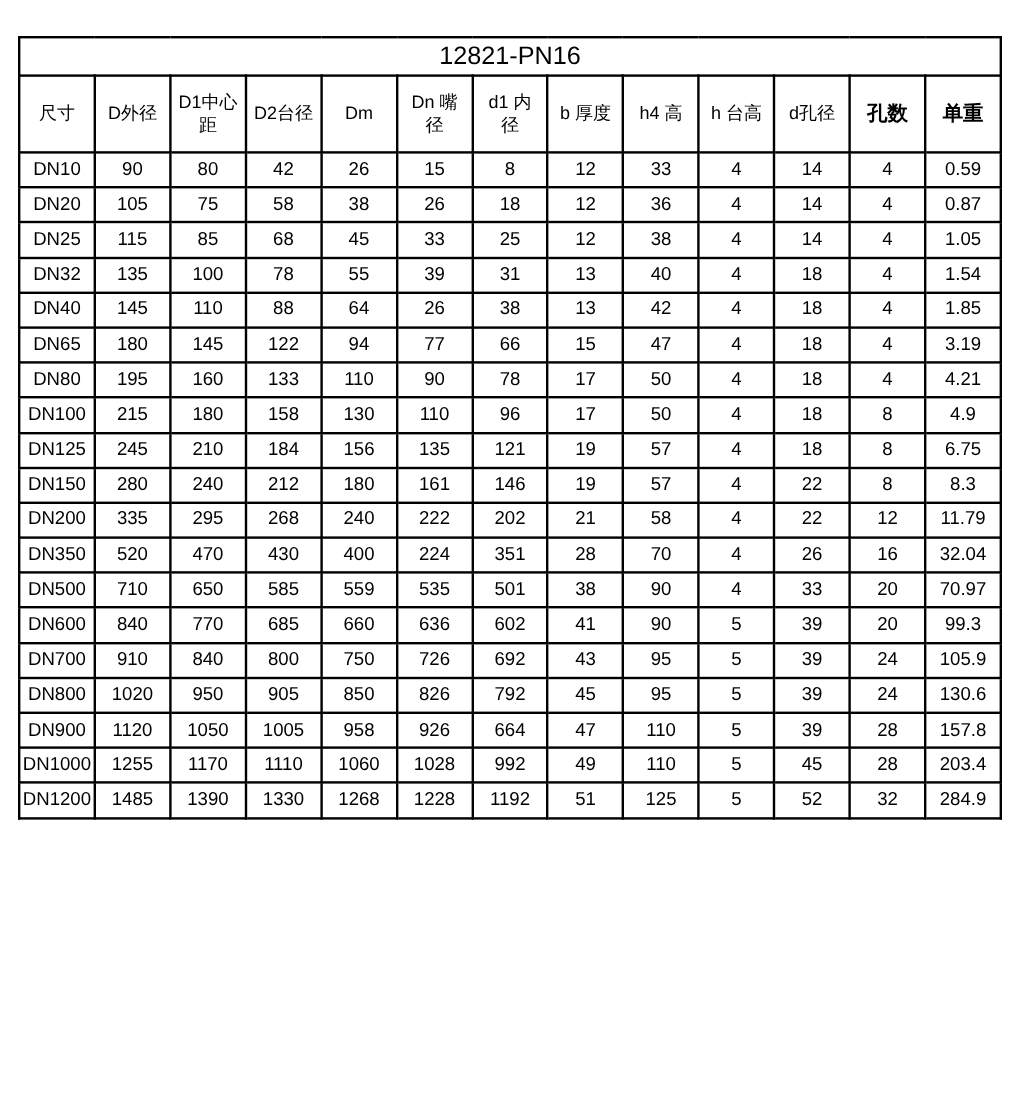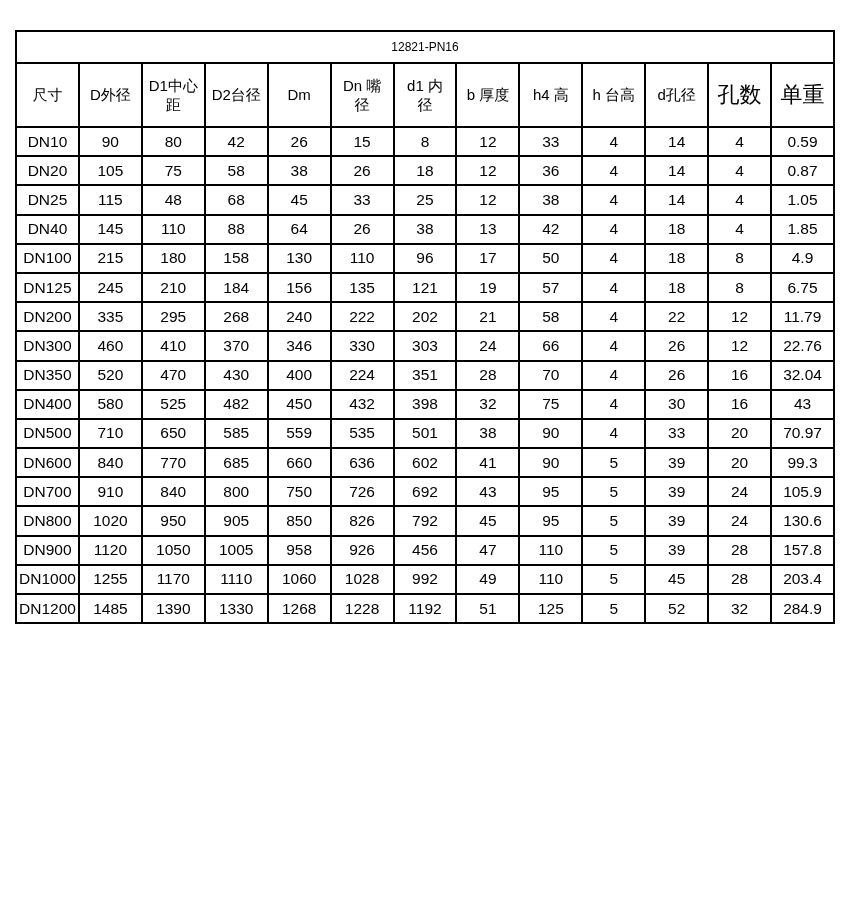--- a/index.html
+++ b/index.html
@@ -29,33 +29,33 @@
   table.spec-table td,
   table.spec-table th {
     border: 2px solid #000000;
     text-align: center;
     vertical-align: middle;
     padding: 0;
     overflow: hidden;
   }
   .title-cell {
     height: 30px;
-    font-size: 12px;
+    font-size: 21px;
     font-weight: 400;
   }
   th.header-cell {
     height: 62px;
     font-size: 15px;
     font-weight: 400;
     white-space: pre-line;
     line-height: 1.3;
   }
   th.header-cell.bold {
-    font-weight: 400;
-    font-size: 22px;
+    font-weight: 700;
+    font-size: 17px;
   }
   td.data-cell {
     height: 27.2px;
     font-size: 15.5px;
     font-weight: 400;
     white-space: nowrap;
   }
 </style>
 </head>
 <body>
@@ -112,46 +112,91 @@
           <td class="data-cell">12</td>
           <td class="data-cell">36</td>
           <td class="data-cell">4</td>
           <td class="data-cell">14</td>
           <td class="data-cell">4</td>
           <td class="data-cell">0.87</td>
         </tr>
         <tr>
           <td class="data-cell">DN25</td>
           <td class="data-cell">115</td>
-          <td class="data-cell">48</td>
+          <td class="data-cell">85</td>
           <td class="data-cell">68</td>
           <td class="data-cell">45</td>
           <td class="data-cell">33</td>
           <td class="data-cell">25</td>
           <td class="data-cell">12</td>
           <td class="data-cell">38</td>
           <td class="data-cell">4</td>
           <td class="data-cell">14</td>
           <td class="data-cell">4</td>
           <td class="data-cell">1.05</td>
         </tr>
         <tr>
+          <td class="data-cell">DN32</td>
+          <td class="data-cell">135</td>
+          <td class="data-cell">100</td>
+          <td class="data-cell">78</td>
+          <td class="data-cell">55</td>
+          <td class="data-cell">39</td>
+          <td class="data-cell">31</td>
+          <td class="data-cell">13</td>
+          <td class="data-cell">40</td>
+          <td class="data-cell">4</td>
+          <td class="data-cell">18</td>
+          <td class="data-cell">4</td>
+          <td class="data-cell">1.54</td>
+        </tr>
+        <tr>
           <td class="data-cell">DN40</td>
           <td class="data-cell">145</td>
           <td class="data-cell">110</td>
           <td class="data-cell">88</td>
           <td class="data-cell">64</td>
           <td class="data-cell">26</td>
           <td class="data-cell">38</td>
           <td class="data-cell">13</td>
           <td class="data-cell">42</td>
           <td class="data-cell">4</td>
           <td class="data-cell">18</td>
           <td class="data-cell">4</td>
           <td class="data-cell">1.85</td>
+        </tr>
+        <tr>
+          <td class="data-cell">DN65</td>
+          <td class="data-cell">180</td>
+          <td class="data-cell">145</td>
+          <td class="data-cell">122</td>
+          <td class="data-cell">94</td>
+          <td class="data-cell">77</td>
+          <td class="data-cell">66</td>
+          <td class="data-cell">15</td>
+          <td class="data-cell">47</td>
+          <td class="data-cell">4</td>
+          <td class="data-cell">18</td>
+          <td class="data-cell">4</td>
+          <td class="data-cell">3.19</td>
+        </tr>
+        <tr>
+          <td class="data-cell">DN80</td>
+          <td class="data-cell">195</td>
+          <td class="data-cell">160</td>
+          <td class="data-cell">133</td>
+          <td class="data-cell">110</td>
+          <td class="data-cell">90</td>
+          <td class="data-cell">78</td>
+          <td class="data-cell">17</td>
+          <td class="data-cell">50</td>
+          <td class="data-cell">4</td>
+          <td class="data-cell">18</td>
+          <td class="data-cell">4</td>
+          <td class="data-cell">4.21</td>
         </tr>
         <tr>
           <td class="data-cell">DN100</td>
           <td class="data-cell">215</td>
           <td class="data-cell">180</td>
           <td class="data-cell">158</td>
           <td class="data-cell">130</td>
           <td class="data-cell">110</td>
           <td class="data-cell">96</td>
           <td class="data-cell">17</td>
@@ -170,80 +215,65 @@
           <td class="data-cell">135</td>
           <td class="data-cell">121</td>
           <td class="data-cell">19</td>
           <td class="data-cell">57</td>
           <td class="data-cell">4</td>
           <td class="data-cell">18</td>
           <td class="data-cell">8</td>
           <td class="data-cell">6.75</td>
         </tr>
         <tr>
+          <td class="data-cell">DN150</td>
+          <td class="data-cell">280</td>
+          <td class="data-cell">240</td>
+          <td class="data-cell">212</td>
+          <td class="data-cell">180</td>
+          <td class="data-cell">161</td>
+          <td class="data-cell">146</td>
+          <td class="data-cell">19</td>
+          <td class="data-cell">57</td>
+          <td class="data-cell">4</td>
+          <td class="data-cell">22</td>
+          <td class="data-cell">8</td>
+          <td class="data-cell">8.3</td>
+        </tr>
+        <tr>
           <td class="data-cell">DN200</td>
           <td class="data-cell">335</td>
           <td class="data-cell">295</td>
           <td class="data-cell">268</td>
           <td class="data-cell">240</td>
           <td class="data-cell">222</td>
           <td class="data-cell">202</td>
           <td class="data-cell">21</td>
           <td class="data-cell">58</td>
           <td class="data-cell">4</td>
           <td class="data-cell">22</td>
           <td class="data-cell">12</td>
           <td class="data-cell">11.79</td>
         </tr>
         <tr>
-          <td class="data-cell">DN300</td>
-          <td class="data-cell">460</td>
-          <td class="data-cell">410</td>
-          <td class="data-cell">370</td>
-          <td class="data-cell">346</td>
-          <td class="data-cell">330</td>
-          <td class="data-cell">303</td>
-          <td class="data-cell">24</td>
-          <td class="data-cell">66</td>
-          <td class="data-cell">4</td>
-          <td class="data-cell">26</td>
-          <td class="data-cell">12</td>
-          <td class="data-cell">22.76</td>
-        </tr>
-        <tr>
           <td class="data-cell">DN350</td>
           <td class="data-cell">520</td>
           <td class="data-cell">470</td>
           <td class="data-cell">430</td>
           <td class="data-cell">400</td>
           <td class="data-cell">224</td>
           <td class="data-cell">351</td>
           <td class="data-cell">28</td>
           <td class="data-cell">70</td>
           <td class="data-cell">4</td>
           <td class="data-cell">26</td>
           <td class="data-cell">16</td>
           <td class="data-cell">32.04</td>
         </tr>
         <tr>
-          <td class="data-cell">DN400</td>
-          <td class="data-cell">580</td>
-          <td class="data-cell">525</td>
-          <td class="data-cell">482</td>
-          <td class="data-cell">450</td>
-          <td class="data-cell">432</td>
-          <td class="data-cell">398</td>
-          <td class="data-cell">32</td>
-          <td class="data-cell">75</td>
-          <td class="data-cell">4</td>
-          <td class="data-cell">30</td>
-          <td class="data-cell">16</td>
-          <td class="data-cell">43</td>
-        </tr>
-        <tr>
           <td class="data-cell">DN500</td>
           <td class="data-cell">710</td>
           <td class="data-cell">650</td>
           <td class="data-cell">585</td>
           <td class="data-cell">559</td>
           <td class="data-cell">535</td>
           <td class="data-cell">501</td>
           <td class="data-cell">38</td>
           <td class="data-cell">90</td>
           <td class="data-cell">4</td>
@@ -296,21 +326,21 @@
           <td class="data-cell">24</td>
           <td class="data-cell">130.6</td>
         </tr>
         <tr>
           <td class="data-cell">DN900</td>
           <td class="data-cell">1120</td>
           <td class="data-cell">1050</td>
           <td class="data-cell">1005</td>
           <td class="data-cell">958</td>
           <td class="data-cell">926</td>
-          <td class="data-cell">456</td>
+          <td class="data-cell">664</td>
           <td class="data-cell">47</td>
           <td class="data-cell">110</td>
           <td class="data-cell">5</td>
           <td class="data-cell">39</td>
           <td class="data-cell">28</td>
           <td class="data-cell">157.8</td>
         </tr>
         <tr>
           <td class="data-cell">DN1000</td>
           <td class="data-cell">1255</td>

